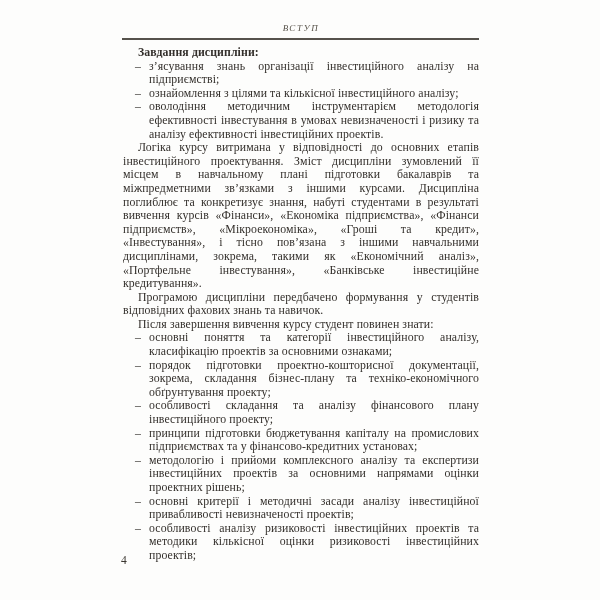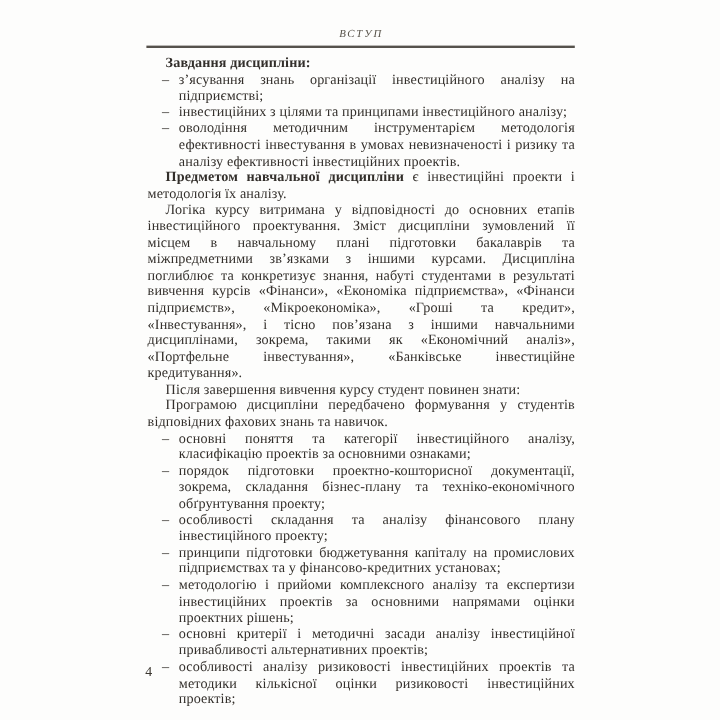--- a/index.html
+++ b/index.html
@@ -83,35 +83,34 @@
 
     <p class="para heading">Завдання дисципліни:</p>
 
     <div class="dash-list">
       <div class="dash-item">
         <span class="marker">–</span>
         <span class="item-text">з’ясування знань організації інвестиційного аналізу на підприємстві;</span>
       </div>
       <div class="dash-item">
         <span class="marker">–</span>
-        <span class="item-text">інвестиційних з цілями та принципами інвестиційного аналізу;</span>
+        <span class="item-text">ознайомлення з цілями та кількісної інвестиційного аналізу;</span>
       </div>
       <div class="dash-item">
         <span class="marker">–</span>
         <span class="item-text">оволодіння методичним інструментарієм методологія ефективності інвестування в умовах невизначеності і ризику та аналізу ефективності інвестиційних проектів.</span>
       </div>
     </div>
 
-    <p class="para"><span class="bold">Предметом навчальної дисципліни</span><span> є інвестиційні проекти і методологія їх аналізу.</span></p>
 
     <p class="para">Логіка курсу витримана у відповідності до основних етапів інвестиційного проектування. Зміст дисципліни зумовлений її місцем в навчальному плані підготовки бакалаврів та міжпредметними зв’язками з іншими курсами. Дисципліна поглиблює та конкретизує знання, набуті студентами в результаті вивчення курсів «Фінанси», «Економіка підприємства», «Фінанси підприємств», «Мікроекономіка», «Гроші та кредит», «Інвестування», і тісно пов’язана з іншими навчальними дисциплінами, зокрема, такими як «Економічний аналіз», «Портфельне інвестування», «Банківське інвестиційне кредитування».</p>
 
+    <p class="para">Програмою дисципліни передбачено формування у студентів відповідних фахових знань та навичок.</p>
+
     <p class="para">Після завершення вивчення курсу студент повинен знати:</p>
-
-    <p class="para">Програмою дисципліни передбачено формування у студентів відповідних фахових знань та навичок.</p>
 
     <div class="dash-list">
       <div class="dash-item">
         <span class="marker">–</span>
         <span class="item-text">основні поняття та категорії інвестиційного аналізу, класифікацію проектів за основними ознаками;</span>
       </div>
       <div class="dash-item">
         <span class="marker">–</span>
         <span class="item-text">порядок підготовки проектно-кошторисної документації, зокрема, складання бізнес-плану та техніко-економічного обґрунтування проекту;</span>
       </div>
@@ -122,21 +121,21 @@
       <div class="dash-item">
         <span class="marker">–</span>
         <span class="item-text">принципи підготовки бюджетування капіталу на промислових підприємствах та у фінансово-кредитних установах;</span>
       </div>
       <div class="dash-item">
         <span class="marker">–</span>
         <span class="item-text">методологію і прийоми комплексного аналізу та експертизи інвестиційних проектів за основними напрямами оцінки проектних рішень;</span>
       </div>
       <div class="dash-item">
         <span class="marker">–</span>
-        <span class="item-text">основні критерії і методичні засади аналізу інвестиційної привабливості альтернативних проектів;</span>
+        <span class="item-text">основні критерії і методичні засади аналізу інвестиційної привабливості невизначеності проектів;</span>
       </div>
       <div class="dash-item">
         <span class="marker">–</span>
         <span class="item-text">особливості аналізу ризиковості інвестиційних проектів та методики кількісної оцінки ризиковості інвестиційних проектів;</span>
       </div>
     </div>
 
   </div>
 
   <div class="page-number">4</div>

